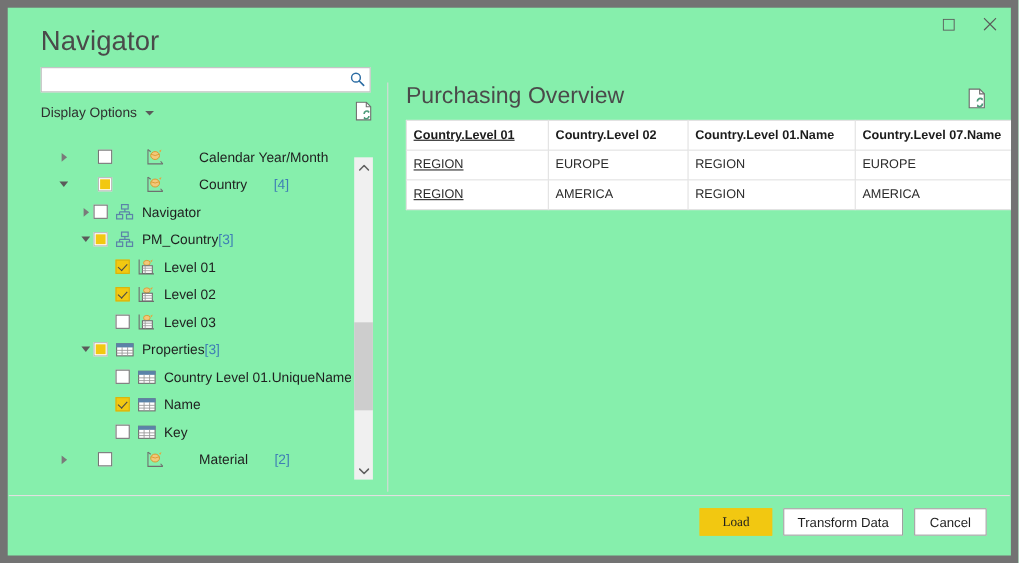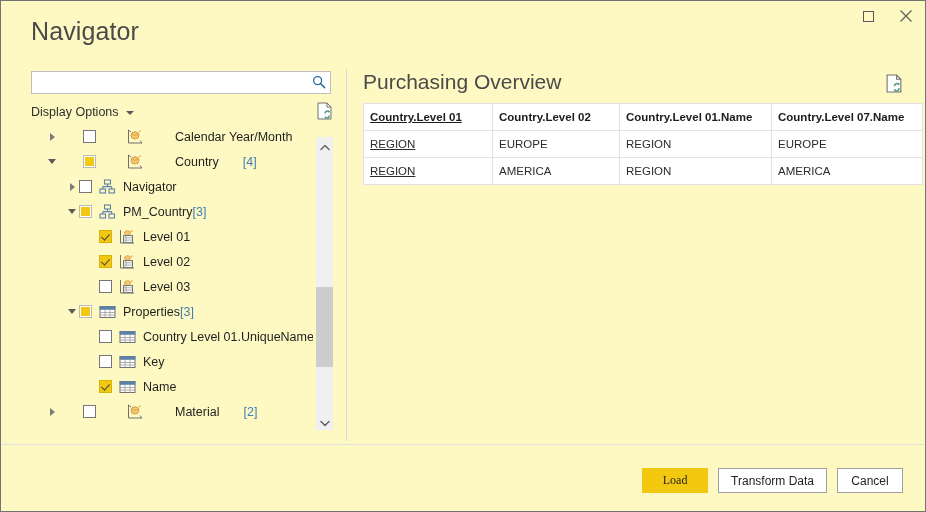--- a/index.html
+++ b/index.html
@@ -8,22 +8,22 @@
     background: #ffffff;
   }
   body {
     font-family: "Liberation Sans", sans-serif;
     -webkit-font-smoothing: antialiased;
   }
   #app {
     position: relative;
     width: 926px;
     height: 512px;
-    background: #fef9c3;
-    border: 1px solid #737373;
+    background: #86efac;
+    border: 7px solid #737373;
     box-sizing: border-box;
     overflow: hidden;
   }
 
   
   .titlebar {
     position: absolute;
     top: 0; left: 0; right: 0;
     height: 30px;
   }
@@ -51,21 +51,21 @@
     font-weight: 300;
     color: #4a4a4a;
     letter-spacing: .1px;
     line-height: 1;
   }
 
   
   .left-pane {
     position: absolute;
     left: 30px;
-    top: 70px;
+    top: 54px;
     width: 302px;
   }
   .search-row {
     position: relative;
     width: 300px;
     height: 23px;
     border: 1px solid #bfbfbf;
     background: #fff;
     box-sizing: border-box;
   }
@@ -524,41 +524,41 @@
             <svg width="17" height="16" viewBox="0 0 17 16">
               <rect x="1" y="2.5" width="15" height="11" fill="#ffffff" stroke="#6f6f6f" stroke-width="1"></rect>
               <rect x="1" y="2.5" width="15" height="3" fill="#5b83a8" stroke="#5b83a8" stroke-width="0.6"></rect>
               <path d="M1 8.5 H16 M1 11 H16 M6 5.5 V13.5 M11 5.5 V13.5" stroke="#9a9a9a" stroke-width="0.8"></path>
             </svg>
           </span>
           <span class="tree-label">Country Level 01.UniqueName</span>
         </div>
         <div class="tree-row ind2">
           <span class="expander"></span>
-          <span class="cb "></span>
+          <span class="cb checked"></span>
           <span class="tree-icon">
             <svg width="17" height="16" viewBox="0 0 17 16">
               <rect x="1" y="2.5" width="15" height="11" fill="#ffffff" stroke="#6f6f6f" stroke-width="1"></rect>
               <rect x="1" y="2.5" width="15" height="3" fill="#5b83a8" stroke="#5b83a8" stroke-width="0.6"></rect>
               <path d="M1 8.5 H16 M1 11 H16 M6 5.5 V13.5 M11 5.5 V13.5" stroke="#9a9a9a" stroke-width="0.8"></path>
             </svg>
           </span>
-          <span class="tree-label">Key</span>
+          <span class="tree-label">Name</span>
         </div>
         <div class="tree-row ind2">
           <span class="expander"></span>
-          <span class="cb checked"></span>
+          <span class="cb "></span>
           <span class="tree-icon">
             <svg width="17" height="16" viewBox="0 0 17 16">
               <rect x="1" y="2.5" width="15" height="11" fill="#ffffff" stroke="#6f6f6f" stroke-width="1"></rect>
               <rect x="1" y="2.5" width="15" height="3" fill="#5b83a8" stroke="#5b83a8" stroke-width="0.6"></rect>
               <path d="M1 8.5 H16 M1 11 H16 M6 5.5 V13.5 M11 5.5 V13.5" stroke="#9a9a9a" stroke-width="0.8"></path>
             </svg>
           </span>
-          <span class="tree-label">Name</span>
+          <span class="tree-label">Key</span>
         </div>
         <div class="tree-row ind0">
           <span class="expander">
             <span class="tri-right"></span>
           </span>
           <span class="cb "></span>
           <span class="tree-icon">
             <svg width="17" height="16" viewBox="0 0 17 16">
               <path d="M1.5 1 V14 H15" fill="none" stroke="#6f6f6f" stroke-width="1"></path>
               <path d="M1.5 1 L4 3" stroke="#6f6f6f" stroke-width="1"></path>

